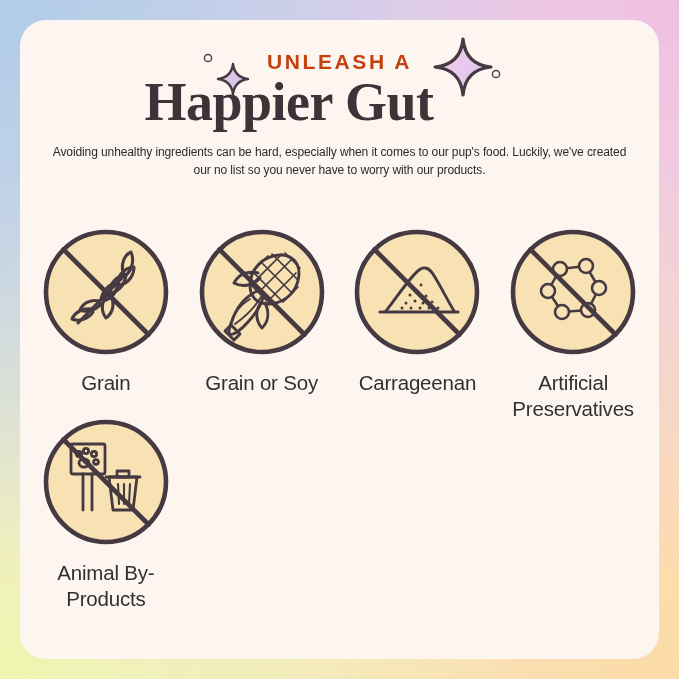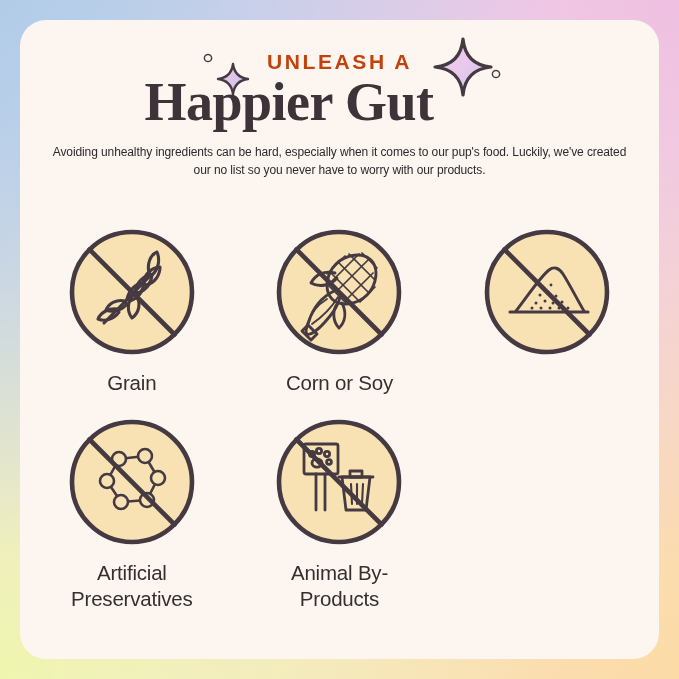--- a/index.html
+++ b/index.html
@@ -87,21 +87,21 @@
     letter-spacing: -0.1px;
   }
 
   
   .grid {
     position: absolute;
     left: 8px;
     top: 205px;
     width: 623px;
     display: grid;
-    grid-template-columns: repeat(3, 1fr);
+    grid-template-columns: repeat(4, 1fr);
     grid-template-rows: 190px 190px;
     row-gap: 0px;
   }
   .cell {
     display: flex;
     flex-direction: column;
     align-items: center;
   }
   .badge {
     width: 134px;
@@ -217,21 +217,21 @@
               <path d="M66 72 C60 82 50 92 40 99" stroke-width="1.9"></path>
 
               <path d="M30 106 L39 115 L45 109 L36 100 Z"></path>
 
               <path d="M70 78 C75 88 73 97 67 103 C61 97 60 86 65 79"></path>
             </g>
 
             <line x1="24.5" y1="24.5" x2="109.5" y2="109.5" stroke="#463a42" stroke-width="4.6" stroke-linecap="round"></line>
           </svg>
         </div>
-        <div class="cell-label">Corn or Soy</div>
+        <div class="cell-label">Grain or Soy</div>
       </div>
 
       <div class="cell">
         <div class="badge">
           <svg width="134" height="134" viewBox="0 0 134 134">
             <circle cx="67" cy="67" r="60" fill="#f8e2b4" stroke="#463a42" stroke-width="4.6"></circle>
             <g fill="none" stroke="#463a42" stroke-width="2.9" stroke-linecap="round" stroke-linejoin="round">
 
               <path d="M36 86 C47 72 60 52 69 45 C74 41 79 43 83 49 C90 60 98 76 104 86"></path>
 
@@ -250,20 +250,21 @@
               <circle cx="61" cy="83" r="1.5"></circle>
               <circle cx="70" cy="83" r="1.5"></circle>
               <circle cx="79" cy="83" r="1.5"></circle>
               <circle cx="88" cy="83" r="1.5"></circle>
               <circle cx="71" cy="60" r="1.4"></circle>
             </g>
 
             <line x1="24.5" y1="24.5" x2="109.5" y2="109.5" stroke="#463a42" stroke-width="4.6" stroke-linecap="round"></line>
           </svg>
         </div>
+        <div class="cell-label">Carrageenan</div>
       </div>
 
       <div class="cell">
         <div class="badge">
           <svg width="134" height="134" viewBox="0 0 134 134">
             <circle cx="67" cy="67" r="60" fill="#f8e2b4" stroke="#463a42" stroke-width="4.6"></circle>
 
             <g fill="none" stroke="#463a42" stroke-width="2.6" stroke-linecap="round">
               <path d="M54 44 L80 41"></path>
               <path d="M80 41 L93 63"></path>

